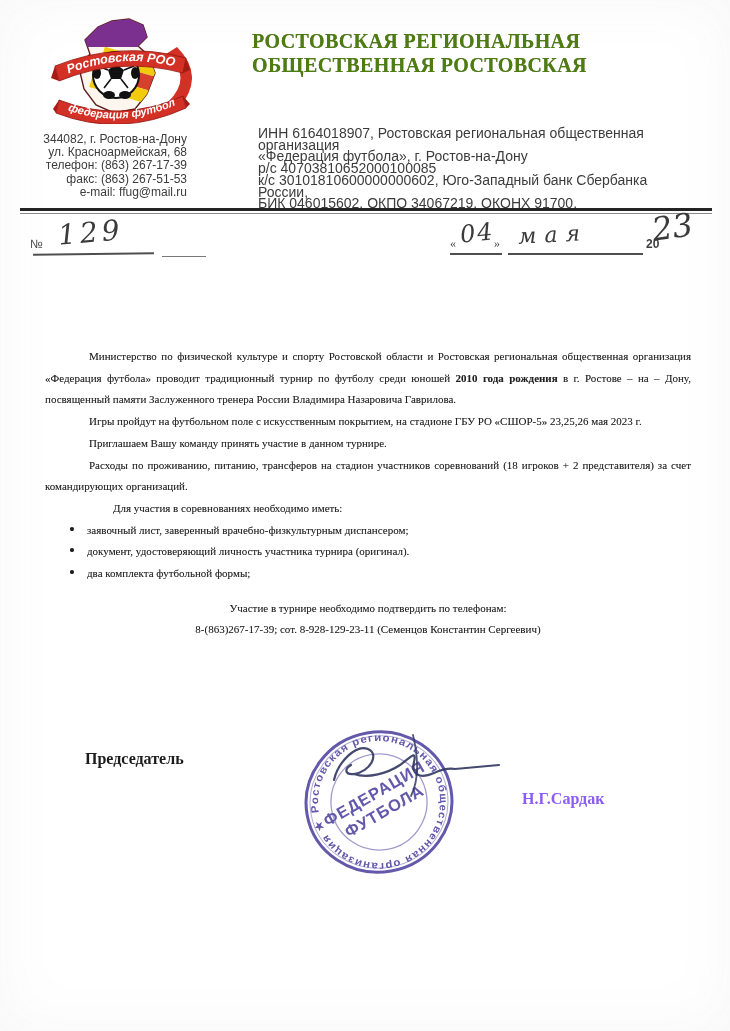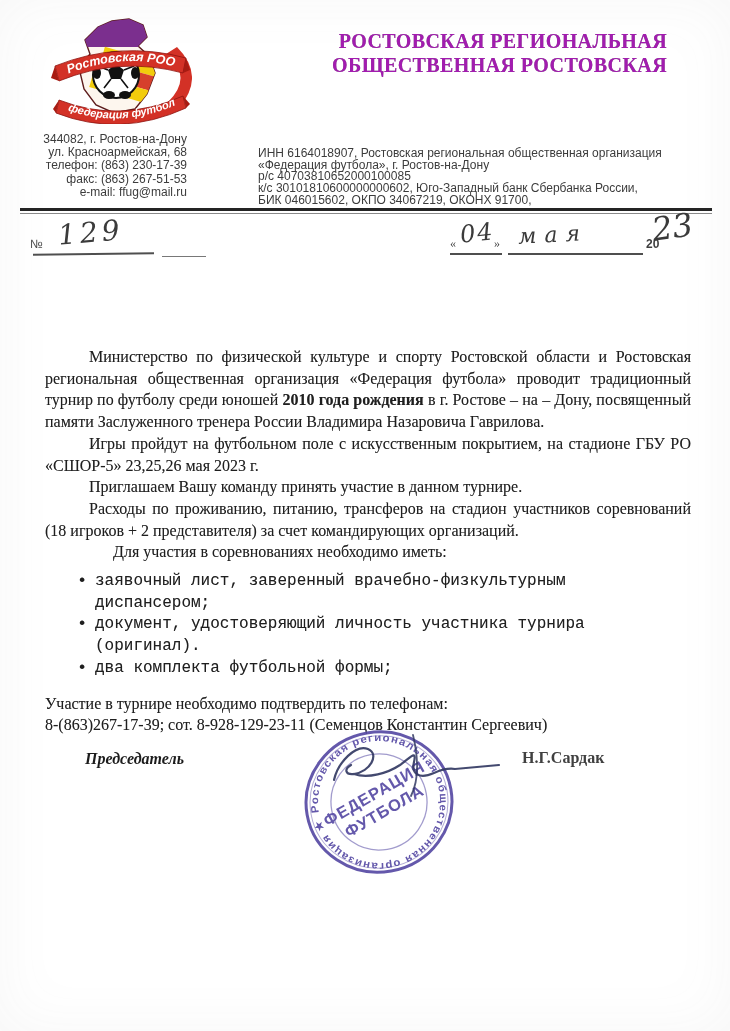--- a/index.html
+++ b/index.html
@@ -6,67 +6,67 @@
   .page{
     position:relative;width:730px;height:1031px;margin:0 auto;
     background:#ffffff;overflow:hidden;
     box-shadow:inset 0 0 60px rgba(120,120,120,.06);
     font-family:"Liberation Serif", serif;color:#232323;
   }
   
   .logo{position:absolute;left:50px;top:16px;width:142px;height:108px;}
   .title{
     position:absolute;left:252px;top:29px;width:415px;
-    text-align:right;font-weight:bold;font-size:20px;line-height:24px;
-    letter-spacing:.4px;color:#a21caf;
+    text-align:left;font-weight:bold;font-size:20px;line-height:24px;
+    letter-spacing:.4px;color:#4d7c0f;
     text-shadow:0 0 .6px rgba(40,40,40,.55);
   }
   .contact{
     position:absolute;left:22px;top:133px;width:165px;
     text-align:right;font-family:"Liberation Sans", sans-serif;
     font-size:12px;line-height:13.2px;color:#3c3c3c;
   }
   .requisites{
     position:absolute;left:258px;top:128px;width:405px;
     font-family:"Liberation Sans", sans-serif;
-    font-size:12px;line-height:11.7px;color:#3c3c3c;margin-top:20px;
+    font-size:14px;line-height:11.7px;color:#3c3c3c;
   }
   .rule{position:absolute;left:20px;top:208px;width:692px;height:3px;background:#242424;}
   .rule2{position:absolute;left:20px;top:213px;width:692px;height:1px;background:#8a8a8a;}
   
   .hand{font-family:"DejaVu Serif", serif;font-style:italic;color:#3b3b3b;}
   .no-label{position:absolute;left:30px;top:237px;font-family:"Liberation Sans",sans-serif;font-size:12px;color:#4a4a4a;}
   .no-value{position:absolute;left:58px;top:216px;font-size:28px;letter-spacing:4px;transform:rotate(-5deg);}
   .u1{position:absolute;left:33px;top:253px;width:121px;height:1.5px;background:#4f4f4f;transform:rotate(-.6deg);}
   .u1b{position:absolute;left:162px;top:256px;width:44px;height:1px;background:#787878;}
   .q-open{position:absolute;left:450px;top:236px;font-size:12px;color:#444;}
   .date-day{position:absolute;left:460px;top:219px;font-size:24px;letter-spacing:2px;transform:rotate(-6deg);}
   .q-close{position:absolute;left:494px;top:236px;font-size:12px;color:#444;}
   .u2{position:absolute;left:450px;top:253px;width:52px;height:1.5px;background:#4f4f4f;}
   .date-month{position:absolute;left:518px;top:222px;font-size:22px;letter-spacing:8px;transform:rotate(-3deg);}
   .u3{position:absolute;left:508px;top:253px;width:135px;height:1.5px;background:#4f4f4f;}
   .year-printed{position:absolute;left:646px;top:237px;font-family:"Liberation Sans",sans-serif;font-size:12px;font-weight:bold;color:#3f3f3f;}
   .year-written{position:absolute;left:652px;top:208px;font-size:32px;transform:rotate(-8deg);color:#3a3a3a;}
   
   .body-text{
     position:absolute;left:45px;top:346px;width:646px;
-    font-size:16px;line-height:21.7px;text-align:justify;color:#1f1f1f;
+    font-size:11px;line-height:21.7px;text-align:justify;color:#1f1f1f;
     text-shadow:0 0 .5px rgba(55,55,55,.4);
   }
   .body-text p{margin:0;text-indent:44px;}
   .body-text p.more-indent{text-indent:68px;}
   .body-text b{font-weight:bold;}
-  ul.docs{list-style:none;margin:8px;padding:0 0 0 24px;font-family:Liberation Mono, monospace;}
+  ul.docs{list-style:none;margin:0;padding:0 0 0 24px;}
   ul.docs li{position:relative;padding-left:18px;text-align:left;}
   ul.docs li::before{content:"\2022";position:absolute;left:0;top:-1px;font-size:17px;}
   .confirm{margin-top:13px;}
-  .confirm p{text-indent:0;text-align:left;}
-  
-  .sig-left{position:absolute;left:85px;top:750px;font-weight:bold;font-size:16px;color:#1c1c1c;font-style:italic;}
-  .sig-right{position:absolute;left:522px;top:749px;font-weight:bold;font-size:16px;color:#404040;}
+  .confirm p{text-indent:0;text-align:center;}
+  
+  .sig-left{position:absolute;left:85px;top:750px;font-weight:bold;font-size:16px;color:#1c1c1c;}
+  .sig-right{position:absolute;left:522px;top:790px;font-weight:bold;font-size:16px;color:#8b5cf6;}
   .stamp{position:absolute;left:290px;top:720px;width:178px;height:168px;opacity:.88;}
   .autograph{position:absolute;left:316px;top:728px;width:200px;height:95px;}
 </style>
 </head>
 <body>
 
 <div class="page">
 
   <svg class="logo" viewBox="0 0 142 108" xmlns="http://www.w3.org/2000/svg">
     <defs>
@@ -122,21 +122,21 @@
   </svg>
 
   <div class="title">
     <div>РОСТОВСКАЯ РЕГИОНАЛЬНАЯ</div>
     <div>ОБЩЕСТВЕННАЯ РОСТОВСКАЯ</div>
   </div>
 
   <div class="contact">
     <div>344082, г. Ростов-на-Дону</div>
     <div>ул. Красноармейская, 68</div>
-    <div>телефон: (863) 230-17-39</div>
+    <div>телефон: (863) 267-17-39</div>
     <div>факс: (863) 267-51-53</div>
     <div>e-mail: ffug@mail.ru</div>
   </div>
 
   <div class="requisites">
     <div>ИНН 6164018907, Ростовская региональная общественная организация</div>
     <div>«Федерация футбола», г. Ростов-на-Дону</div>
     <div>р/с 40703810652000100085</div>
     <div>к/с 30101810600000000602, Юго-Западный банк Сбербанка России,</div>
     <div>БИК 046015602, ОКПО 34067219, ОКОНХ 91700,</div>

